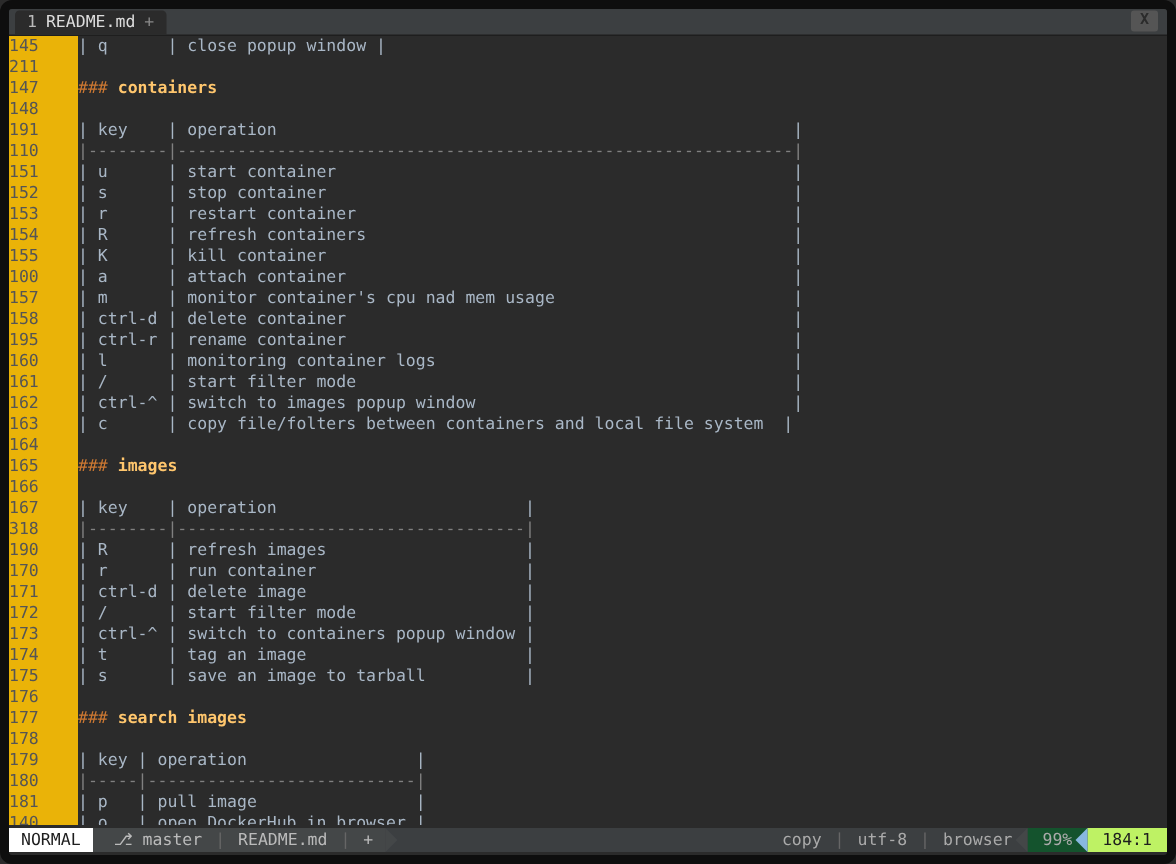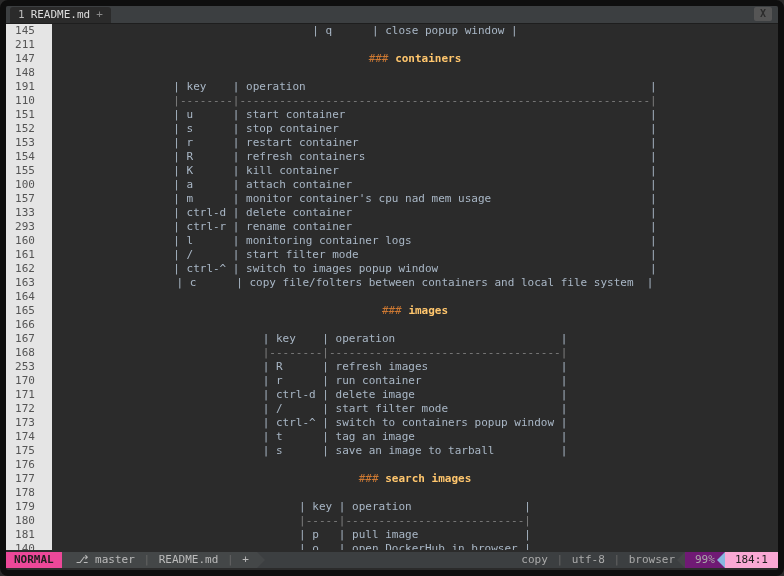--- a/index.html
+++ b/index.html
@@ -52,54 +52,54 @@
     position: absolute;
     top: 18px;
     left: 0; right: 0;
     bottom: 20px;
     display: flex;
     overflow: hidden;
     background: #2b2b2b;
   }
   .gutter {
     width: 46px;
-    text-align: center;
+    text-align: left;
     padding-right: 8px;
     color: #555;
-    background: #e5e5e5;
+    background: #eab308;
     user-select: none;
   }
   .gutter .ln { height: 14px; }
   .gutter .ln.signs { position: relative; }
   .code {
     flex: 1;
     white-space: pre;
     color: #a9b7c6;
   }
-  .code .row { height: 14px; text-align: center; }
+  .code .row { height: 14px; }
   .h3 { color: #cc7832; }
   .h3b { color: #ffc66d; font-weight: bold; }
   .dim { color: #808080; }
   .statusbar {
     position: absolute;
     left: 0; right: 0; bottom: 2px;
     height: 16px;
     background: #3c3f41;
     display: flex;
     align-items: center;
     font-size: 11px;
     color: #bbb;
   }
   .mode {
-    background: #ec4899;
+    background: #ffffff;
     color: #1e1e1e;
     padding: 0 8px;
     height: 16px;
     line-height: 16px;
-    font-weight: bold;
+    font-weight: normal;
     position: relative;
   }
   .mode::after {
     content:"";
     position:absolute;
     right:-8px; top:0;
     border-top:8px solid transparent;
     border-bottom:8px solid transparent;
     border-left:8px solid #88b8e0;
   }
@@ -118,33 +118,33 @@
     border-bottom:8px solid transparent;
     border-left:8px solid #444748;
   }
   .spacer { flex:1; }
   .rseg {
     padding: 0 10px;
     height:16px; line-height:16px;
     color:#aaa;
   }
   .rseg.pct {
-    background:#701a75;
+    background:#14532d;
     position:relative;
   }
   .rseg.pct::before{
     content:"";
     position:absolute;
     left:-8px; top:0;
     border-top:8px solid transparent;
     border-bottom:8px solid transparent;
     border-right:8px solid #444748;
   }
   .rseg.pos {
-    background:#f9a8d4;
+    background:#bef264;
     color:#1e1e1e;
     position:relative;
   }
   .rseg.pos::before{
     content:"";
     position:absolute;
     left:-8px; top:0;
     border-top:8px solid transparent;
     border-bottom:8px solid transparent;
     border-right:8px solid #88b8e0;
@@ -171,32 +171,32 @@
       <div class="ln signs">148</div>
       <div class="ln signs">191</div>
       <div class="ln signs">110</div>
       <div class="ln signs">151</div>
       <div class="ln signs">152</div>
       <div class="ln signs">153</div>
       <div class="ln signs">154</div>
       <div class="ln signs">155</div>
       <div class="ln signs">100</div>
       <div class="ln signs">157</div>
-      <div class="ln signs">133</div>
-      <div class="ln signs">293</div>
+      <div class="ln signs">158</div>
+      <div class="ln signs">195</div>
       <div class="ln signs">160</div>
       <div class="ln signs">161</div>
       <div class="ln signs">162</div>
       <div class="ln signs">163</div>
       <div class="ln signs">164</div>
       <div class="ln signs">165</div>
       <div class="ln signs">166</div>
       <div class="ln signs">167</div>
-      <div class="ln signs">168</div>
-      <div class="ln signs">253</div>
+      <div class="ln signs">318</div>
+      <div class="ln signs">190</div>
       <div class="ln signs">170</div>
       <div class="ln signs">171</div>
       <div class="ln signs">172</div>
       <div class="ln signs">173</div>
       <div class="ln signs">174</div>
       <div class="ln signs">175</div>
       <div class="ln signs">176</div>
       <div class="ln signs">177</div>
       <div class="ln signs">178</div>
       <div class="ln signs">179</div>

